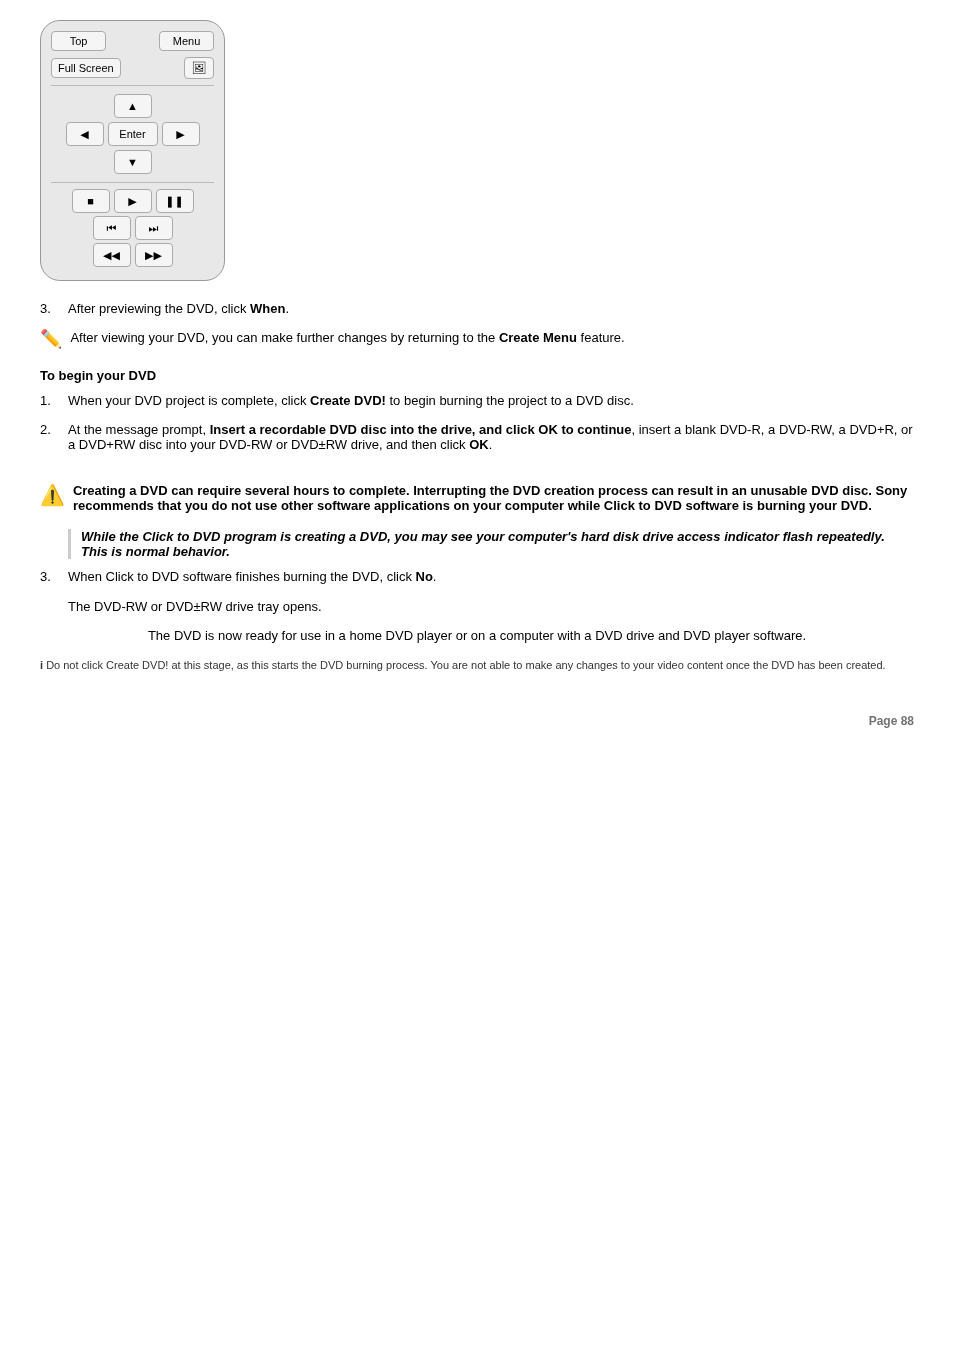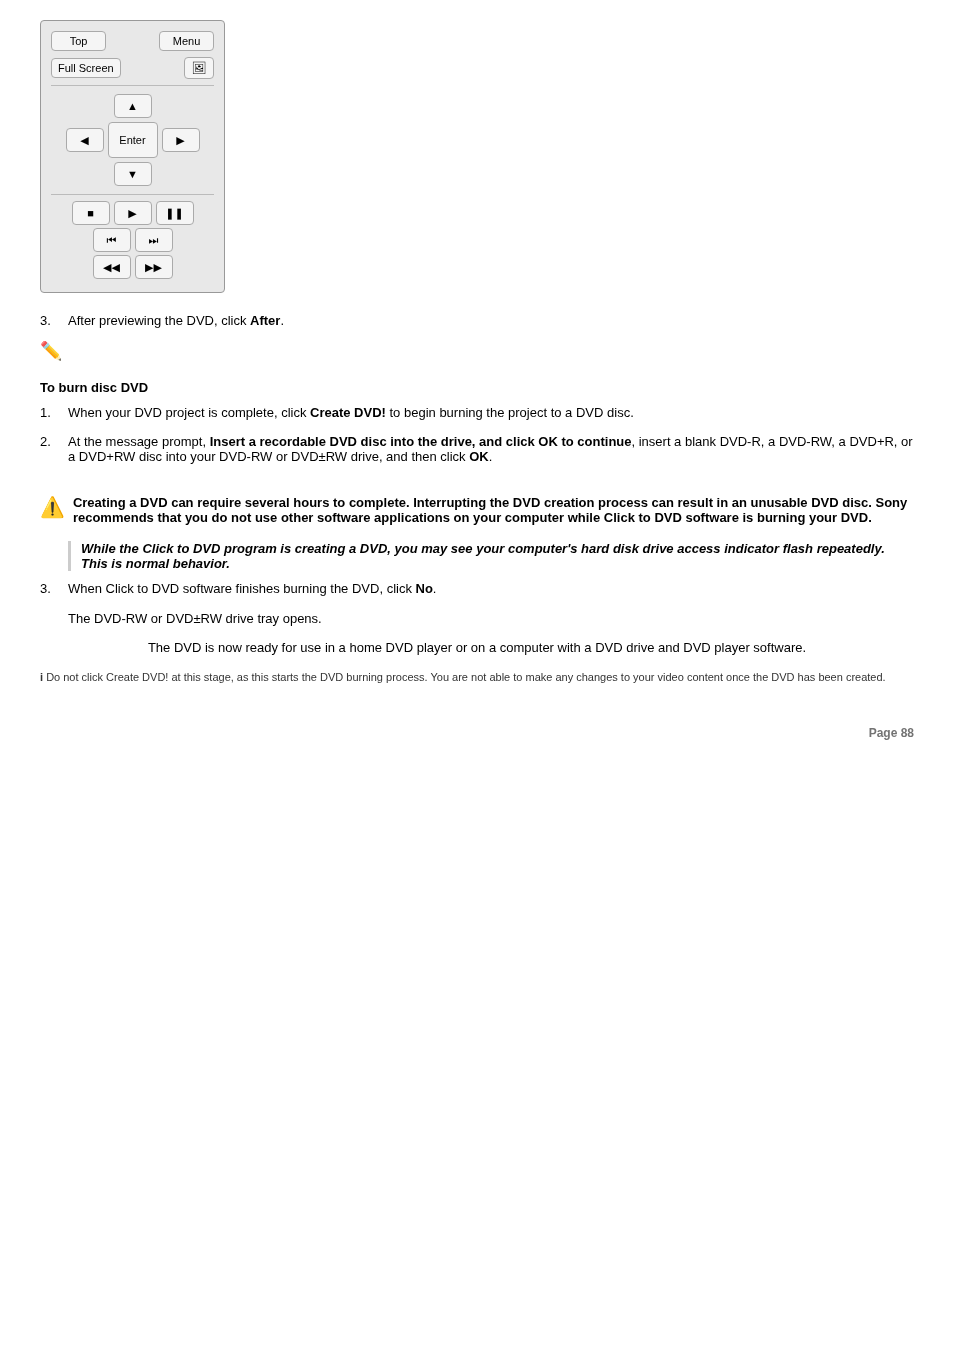--- a/index.html
+++ b/index.html
@@ -9,21 +9,21 @@
       font-size: 13px;
       color: #000;
       width: 954px;
       min-height: 1351px;
       padding: 20px 40px 40px 40px;
     }
 
     
     .dvd-remote {
       border: 1px solid #999;
-      border-radius: 4px;
+      border-radius: 20px;
       background: #e8e8e8;
       width: 185px;
       padding: 10px;
       margin-bottom: 20px;
     }
 
     .remote-row {
       display: flex;
       align-items: center;
       justify-content: space-between;
@@ -72,21 +72,21 @@
       width: 38px;
       height: 24px;
       text-align: center;
       display: flex;
       align-items: center;
       justify-content: center;
     }
 
     .enter-btn {
       width: 50px;
-      height: 36px;
+      height: 24px;
       background: #f5f5f5;
       border: 1px solid #aaa;
       border-radius: 4px;
       font-size: 11px;
       cursor: pointer;
       display: flex;
       align-items: center;
       justify-content: center;
     }
 
@@ -255,29 +255,32 @@
 
   <div class="transport-row">
     <button class="transport-btn">◀◀</button>
     <button class="transport-btn">▶▶</button>
   </div>
 </div>
 
 <div class="step-item" style="margin-bottom:14px;">
   <span class="step-number">3.</span>
   <span class="step-content">
-    <span>After previewing the DVD, click </span><strong>After</strong><span>.</span>
+    <span>After previewing the DVD, click </span><strong>When</strong><span>.</span>
   </span>
 </div>
 
 <div class="note-box">
   <span class="note-icon">✏️</span>
-</div>
-
-<div class="section-title">To burn disc DVD</div>
+  <span>
+    <span>After viewing your DVD, you can make further changes by returning to the </span><strong>Create Menu</strong><span> feature.</span>
+  </span>
+</div>
+
+<div class="section-title">To begin your DVD</div>
 
 <ul class="numbered-list">
 
   <li class="step-item">
     <span class="step-number">1.</span>
     <span class="step-content">
       When your DVD project is complete, click <strong>Create DVD!</strong> to begin burning the project to a DVD disc.
     </span>
   </li>
 

